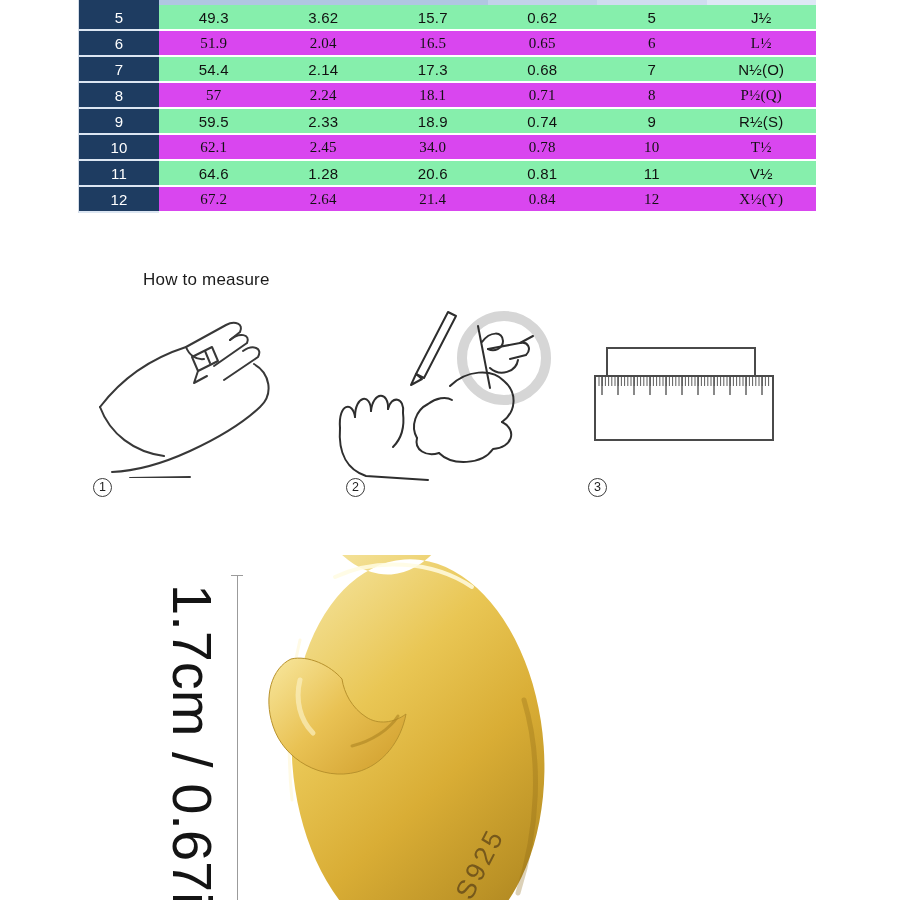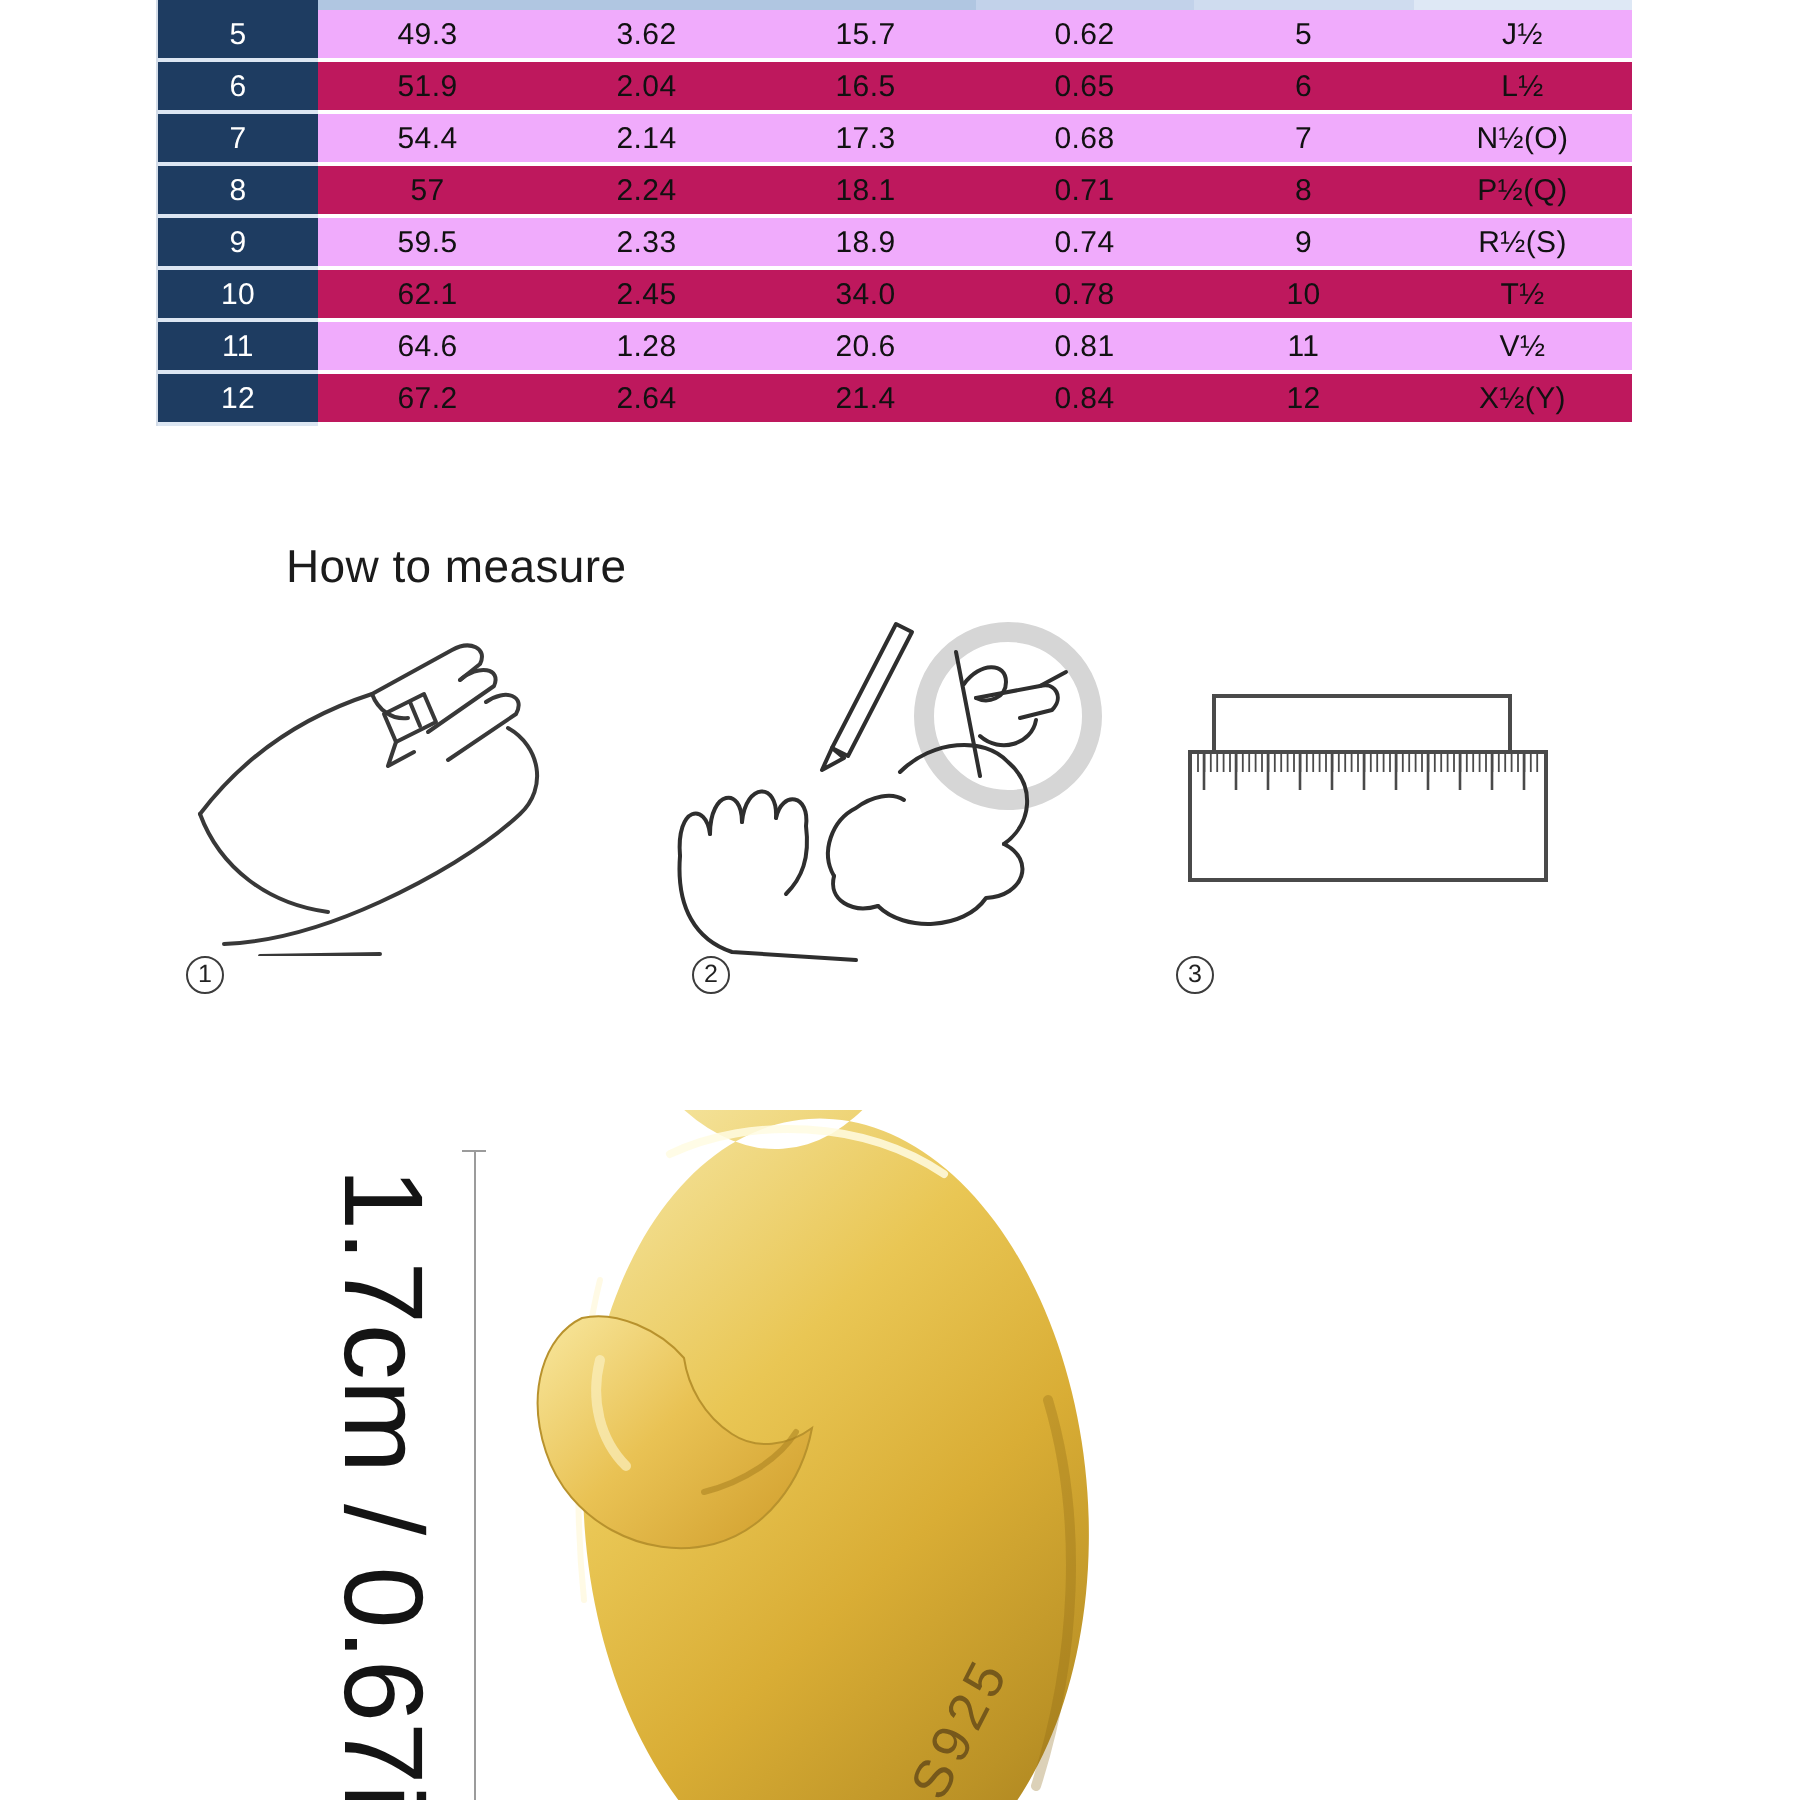--- a/index.html
+++ b/index.html
@@ -26,26 +26,26 @@
   .cell{
     display:flex;align-items:center;justify-content:center;
     font-size:15px;letter-spacing:.2px;
     border-bottom:2px solid #ffffff;
     box-sizing:border-box;height:26px;
   }
   .size-col{
     background:#1e3c61;color:#fff;
     border-bottom:2px solid #dce6f2;
   }
-  .row-white .cell:not(.size-col){background:#f0abfc;}
-  .row-gray  .cell:not(.size-col){background:#be185d;}
+  .row-white .cell:not(.size-col){background:#86efac;}
+  .row-gray  .cell:not(.size-col){background:#d946ef;font-family:Liberation Serif, serif;}
   
   .htm-title{
     position:absolute;left:143px;top:270px;
-    font-size:23px;color:#1b1b1b;letter-spacing:.2px;
+    font-size:17px;color:#1b1b1b;letter-spacing:.2px;
   }
   .step-art{position:absolute;}
   .art-1{left:94px;top:310px;}
   .art-2{left:330px;top:306px;}
   .art-3{left:592px;top:342px;}
   .caption{
     position:absolute;top:477px;display:flex;align-items:flex-start;
     font-size:13.5px;line-height:1.34;color:#1d1d1d;
   }
   .cap-1{left:93px;width:205px;}

